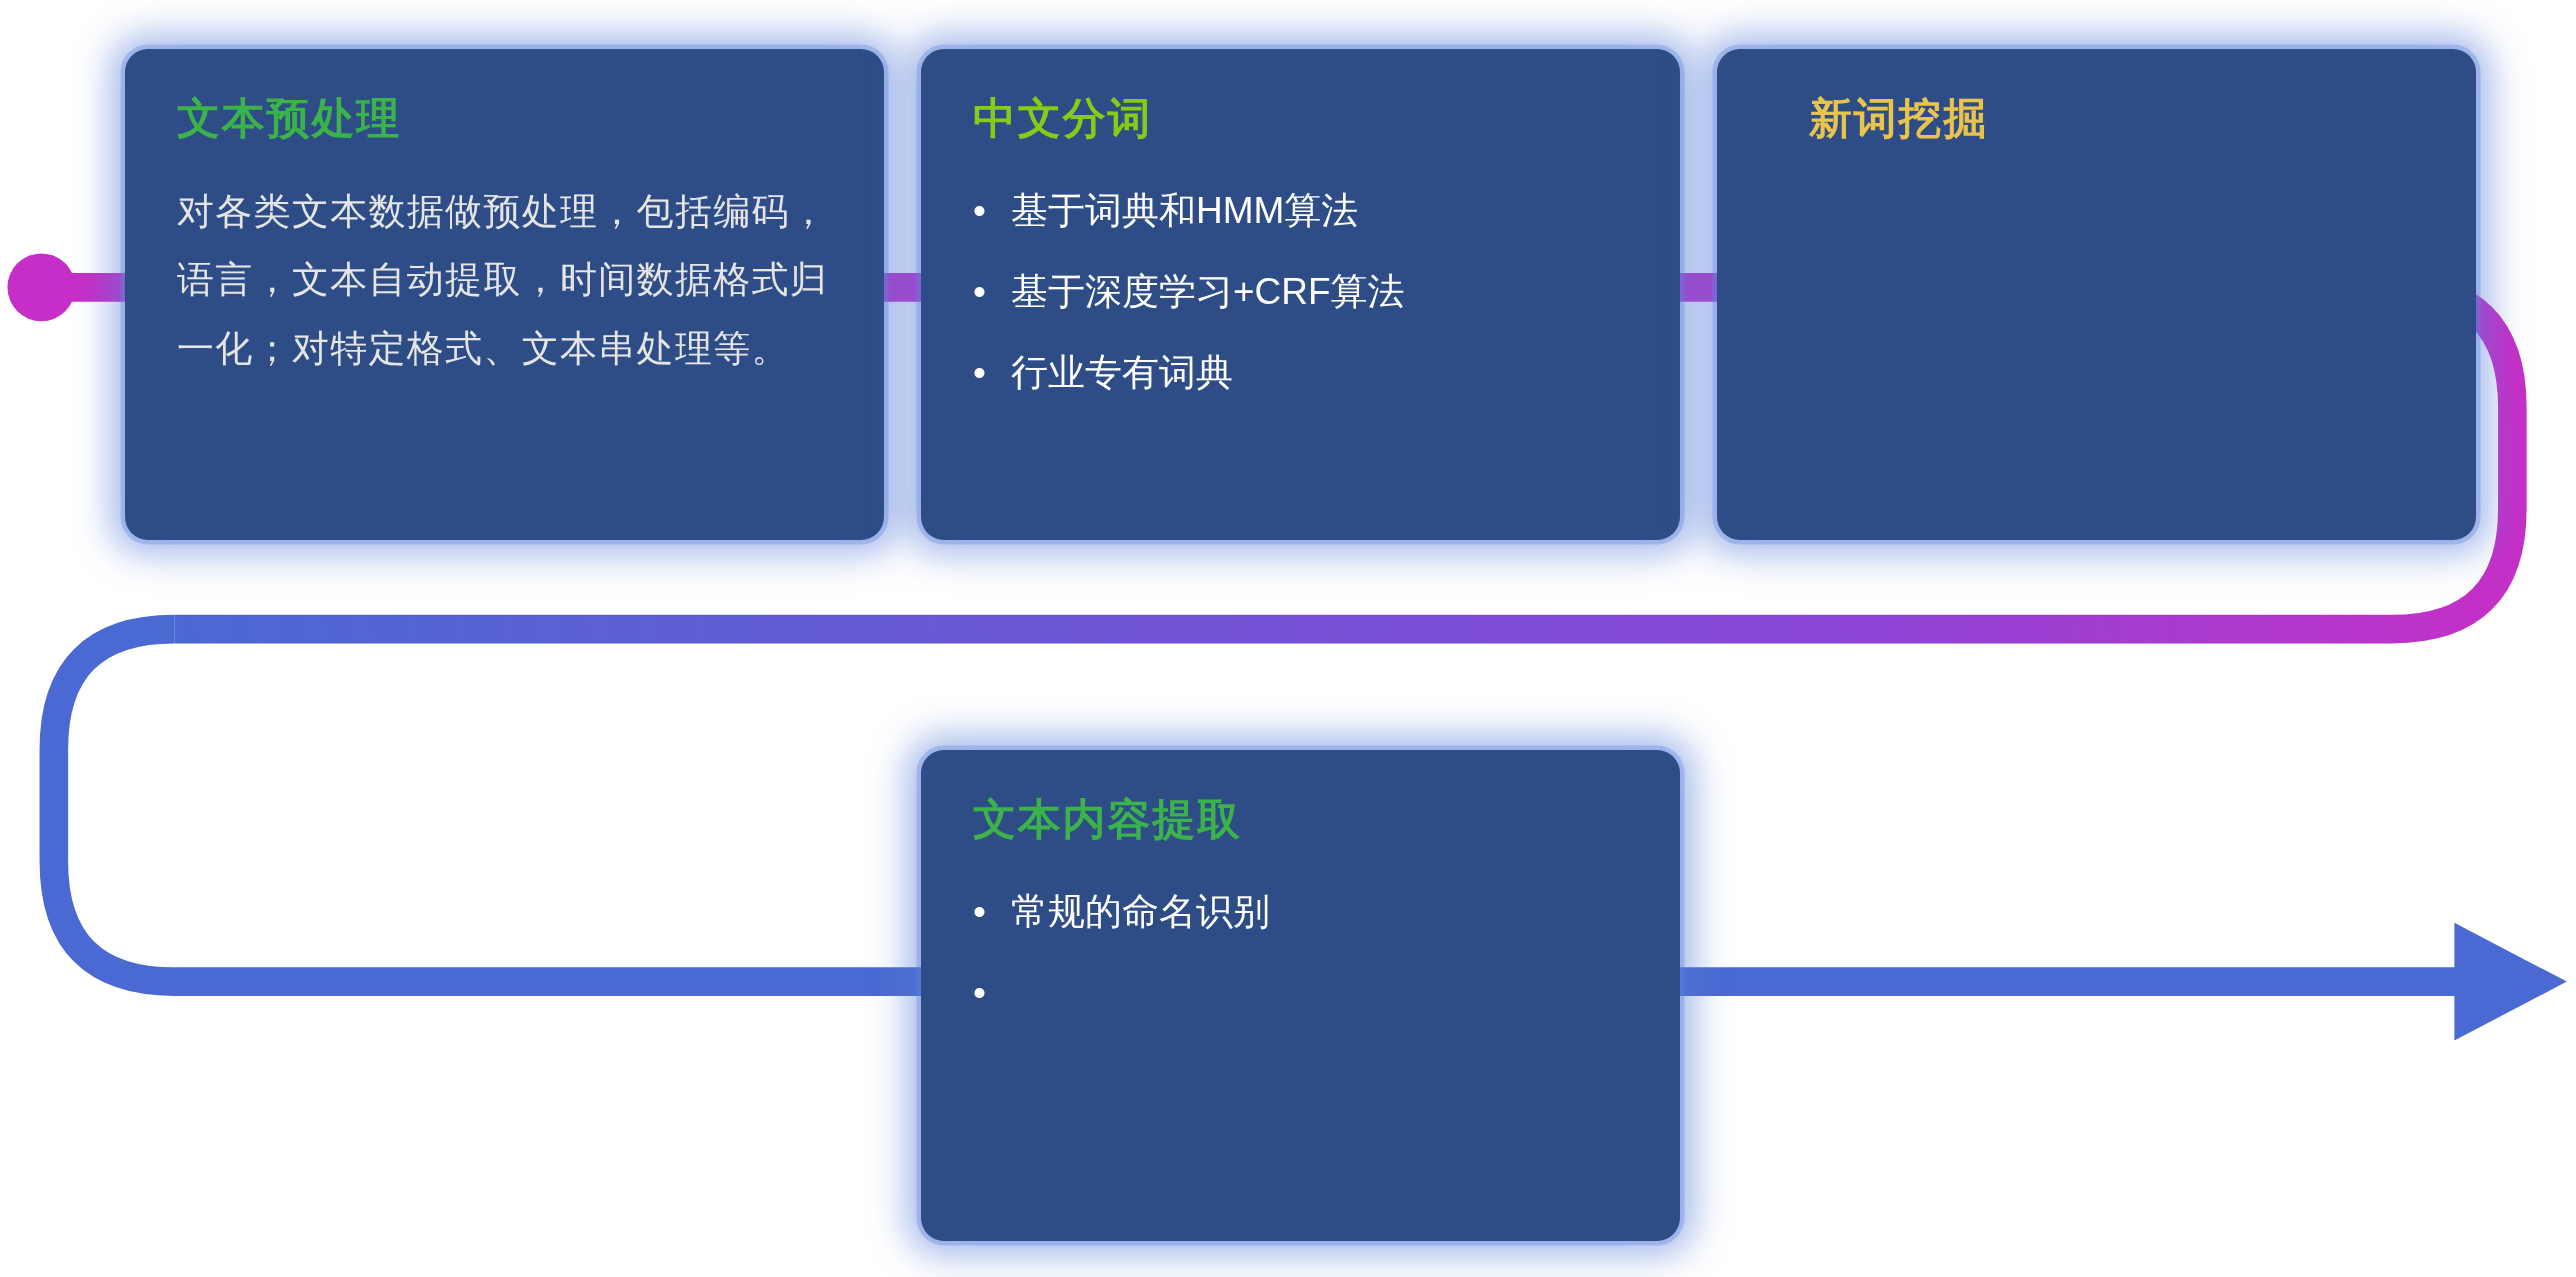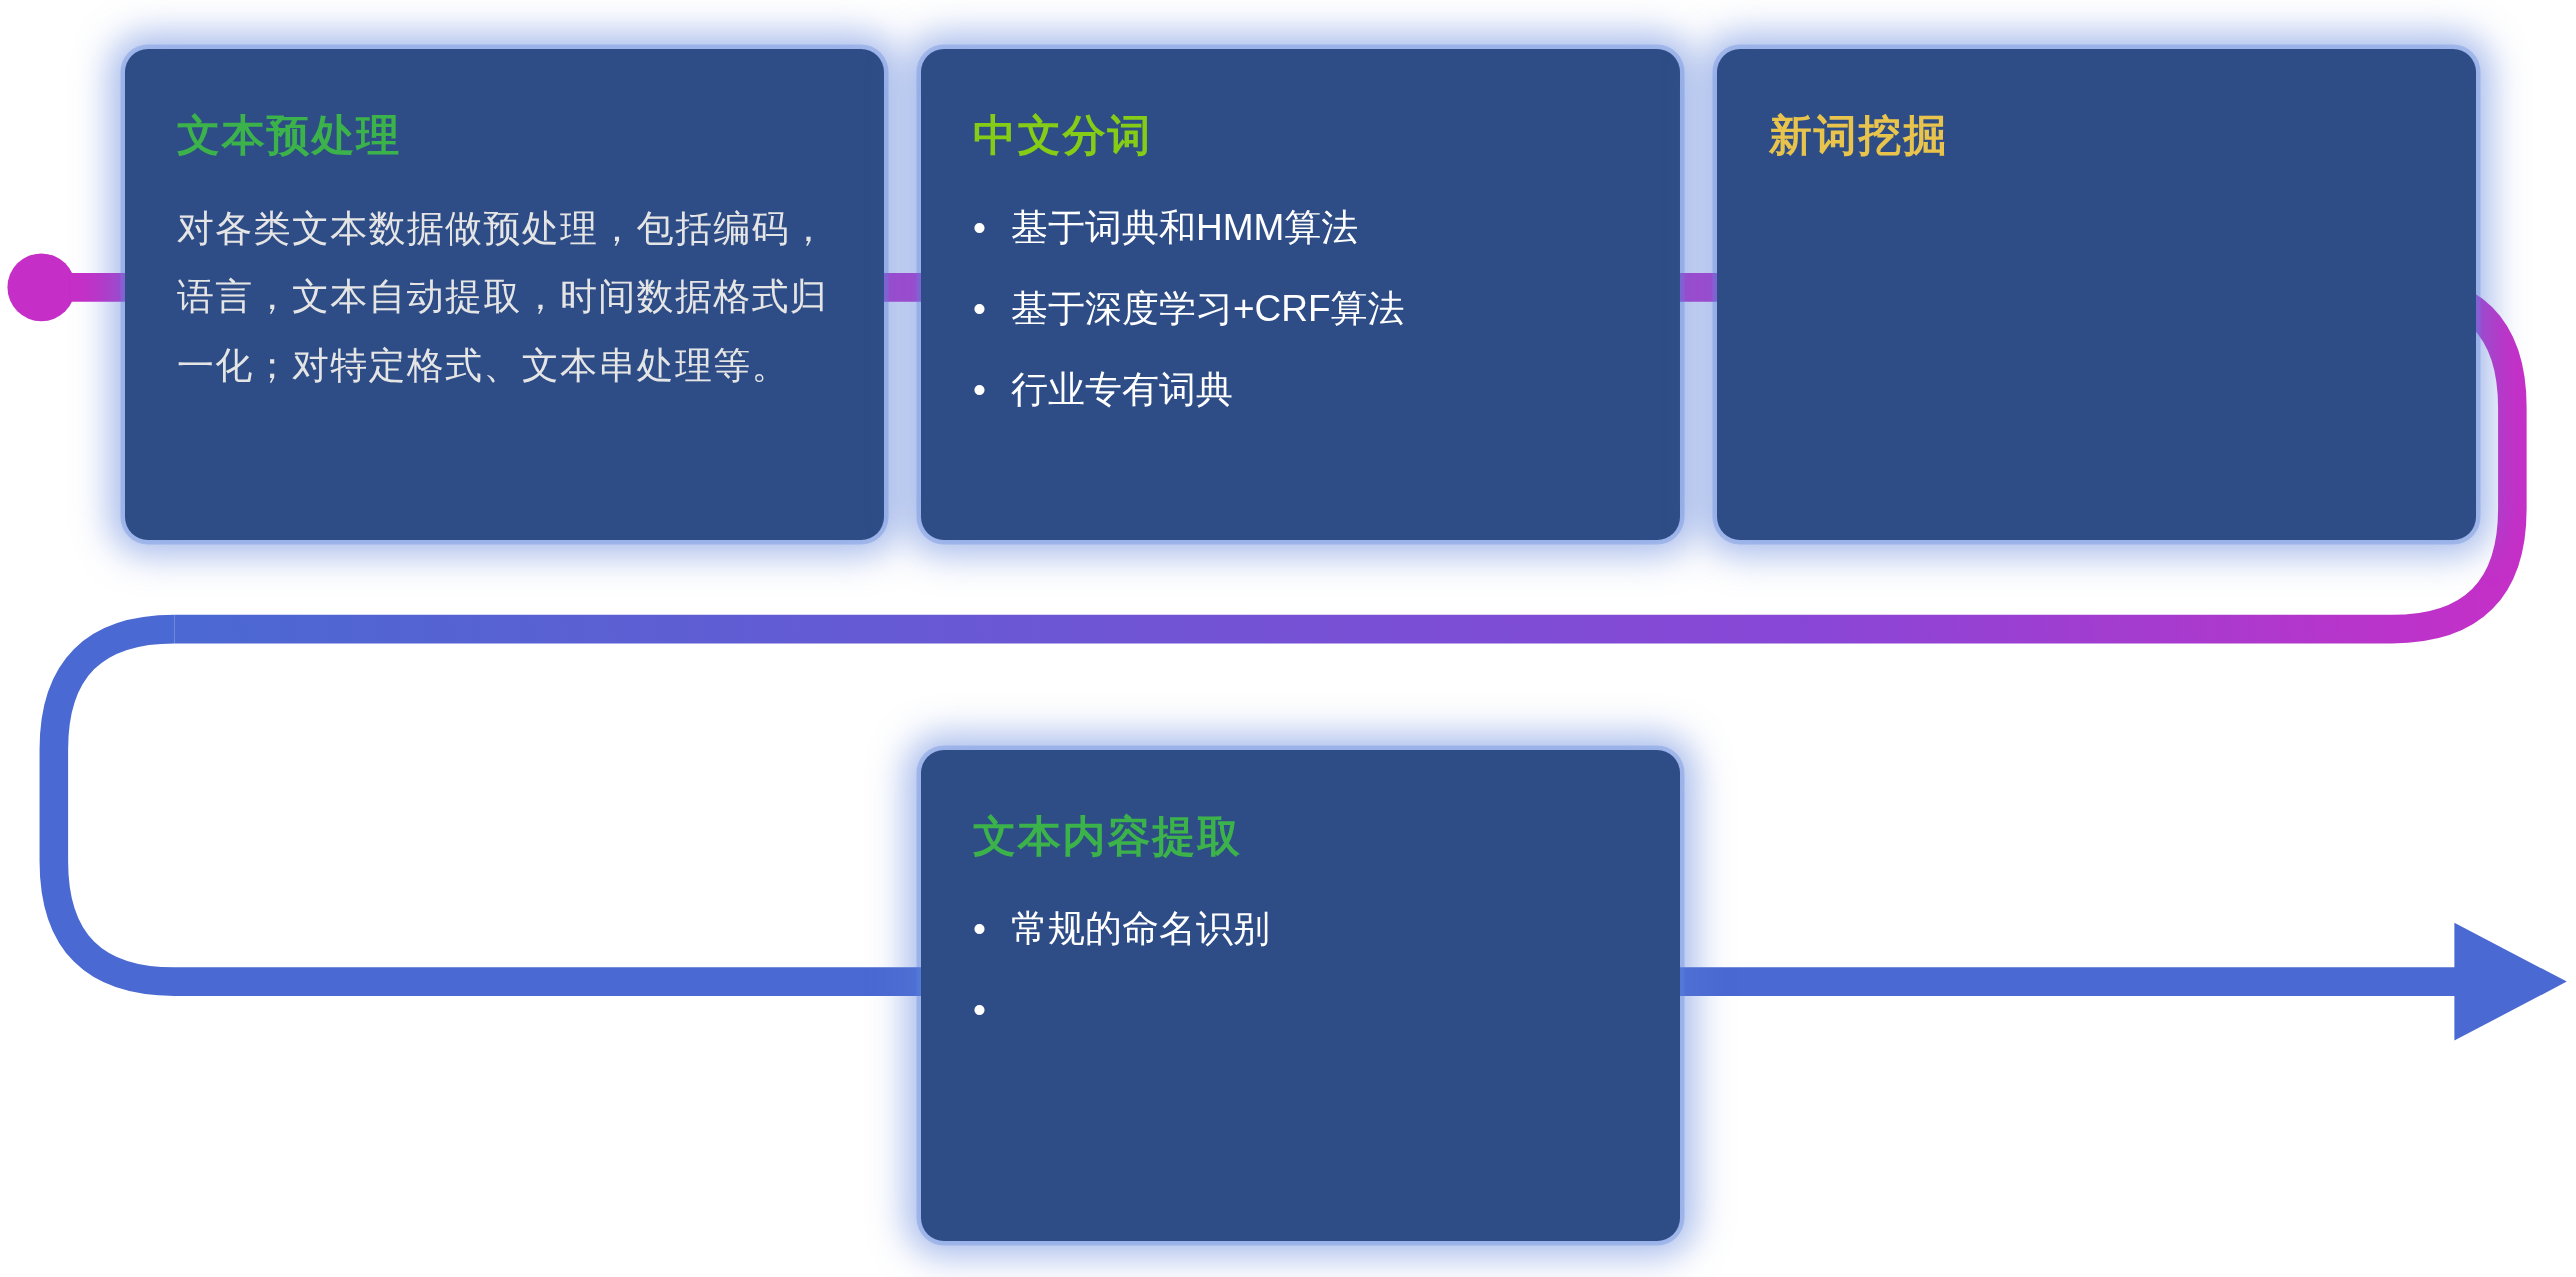--- a/index.html
+++ b/index.html
@@ -22,21 +22,21 @@
     z-index: 0;
   }
   svg.flow path { fill: none; stroke-width: 32; stroke-linecap: butt; }
   .card {
     position: absolute;
     width: 759px;
     height: 491px;
     background: #2e4d86;
     border-radius: 23px;
     box-sizing: border-box;
-    padding: 58px 52px;
+    padding: 41px 52px;
     z-index: 1;
     box-shadow: 0 0 0 4.5px rgba(95,134,222,0.35), 0 0 34px 16px rgba(86,124,217,0.5);
   }
   .c1 { left: 125px;  top: 49px; }
   .c2 { left: 921px; top: 49px; }
   .c3 { left: 1717px; top: 49px; }
   .c4 { left: 125px;  top: 750px; }
   .c5 { left: 921px; top: 750px; }
   .c6 { left: 1717px; top: 750px; }
   .card-title {
@@ -105,21 +105,21 @@
         <span>基于深度学习+CRF算法</span>
       </li>
       <li>
         <span class="bullet">•</span>
         <span>行业专有词典</span>
       </li>
     </ul>
   </section>
 
   <section class="card c3">
-    <h2 class="card-title" style="color: rgb(233, 196, 77);">新词挖掘</h2>
+    <h2 class="card-title" style="color: rgb(233, 196, 77); margin-left: 40px;">新词挖掘</h2>
   </section>
 
 
   <section class="card c5">
     <h2 class="card-title" style="color: rgb(60, 178, 75);">文本内容提取</h2>
     <ul class="card-list">
       <li>
         <span class="bullet">•</span>
         <span>常规的命名识别</span>
       </li>

